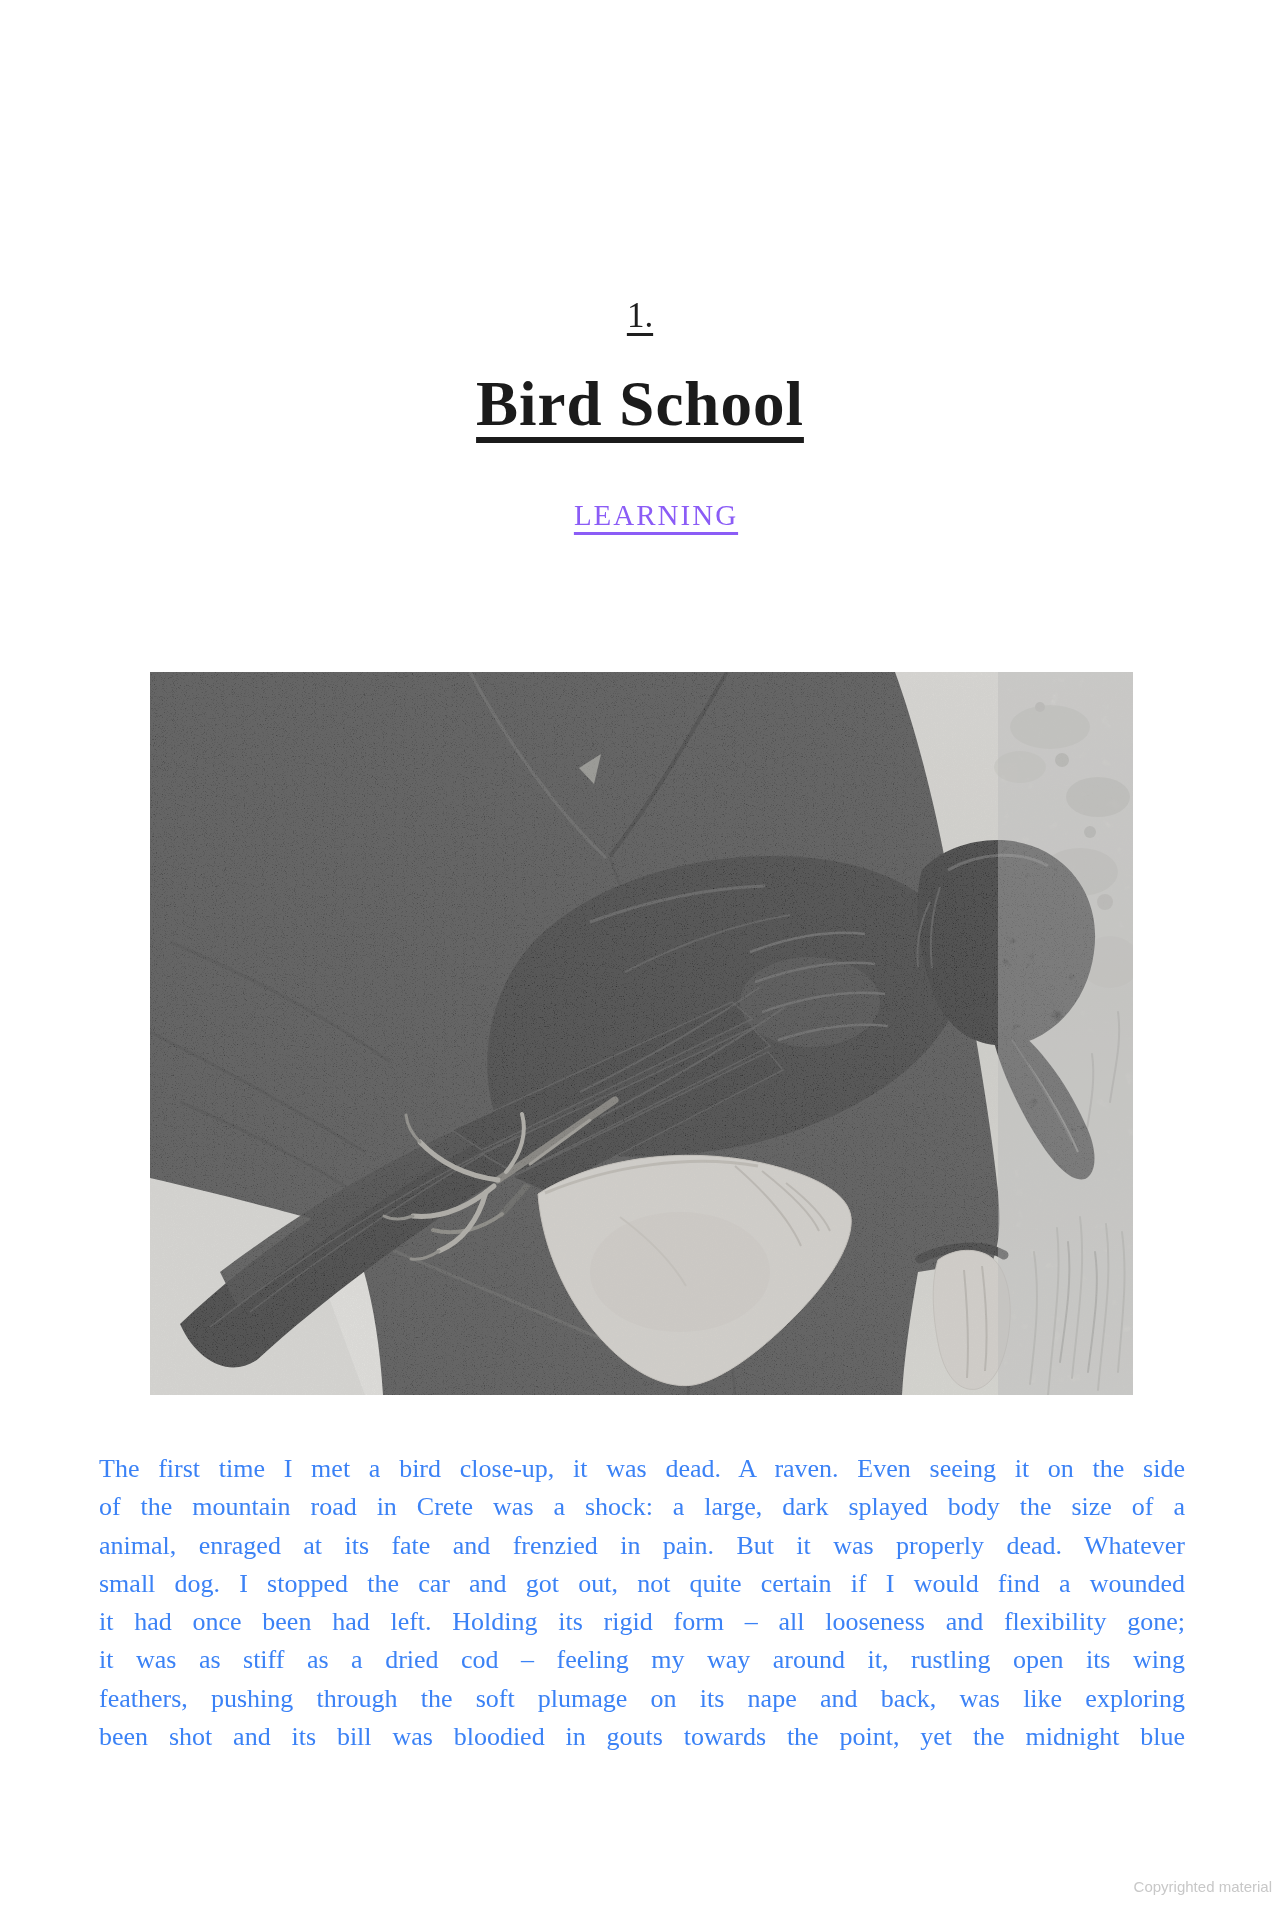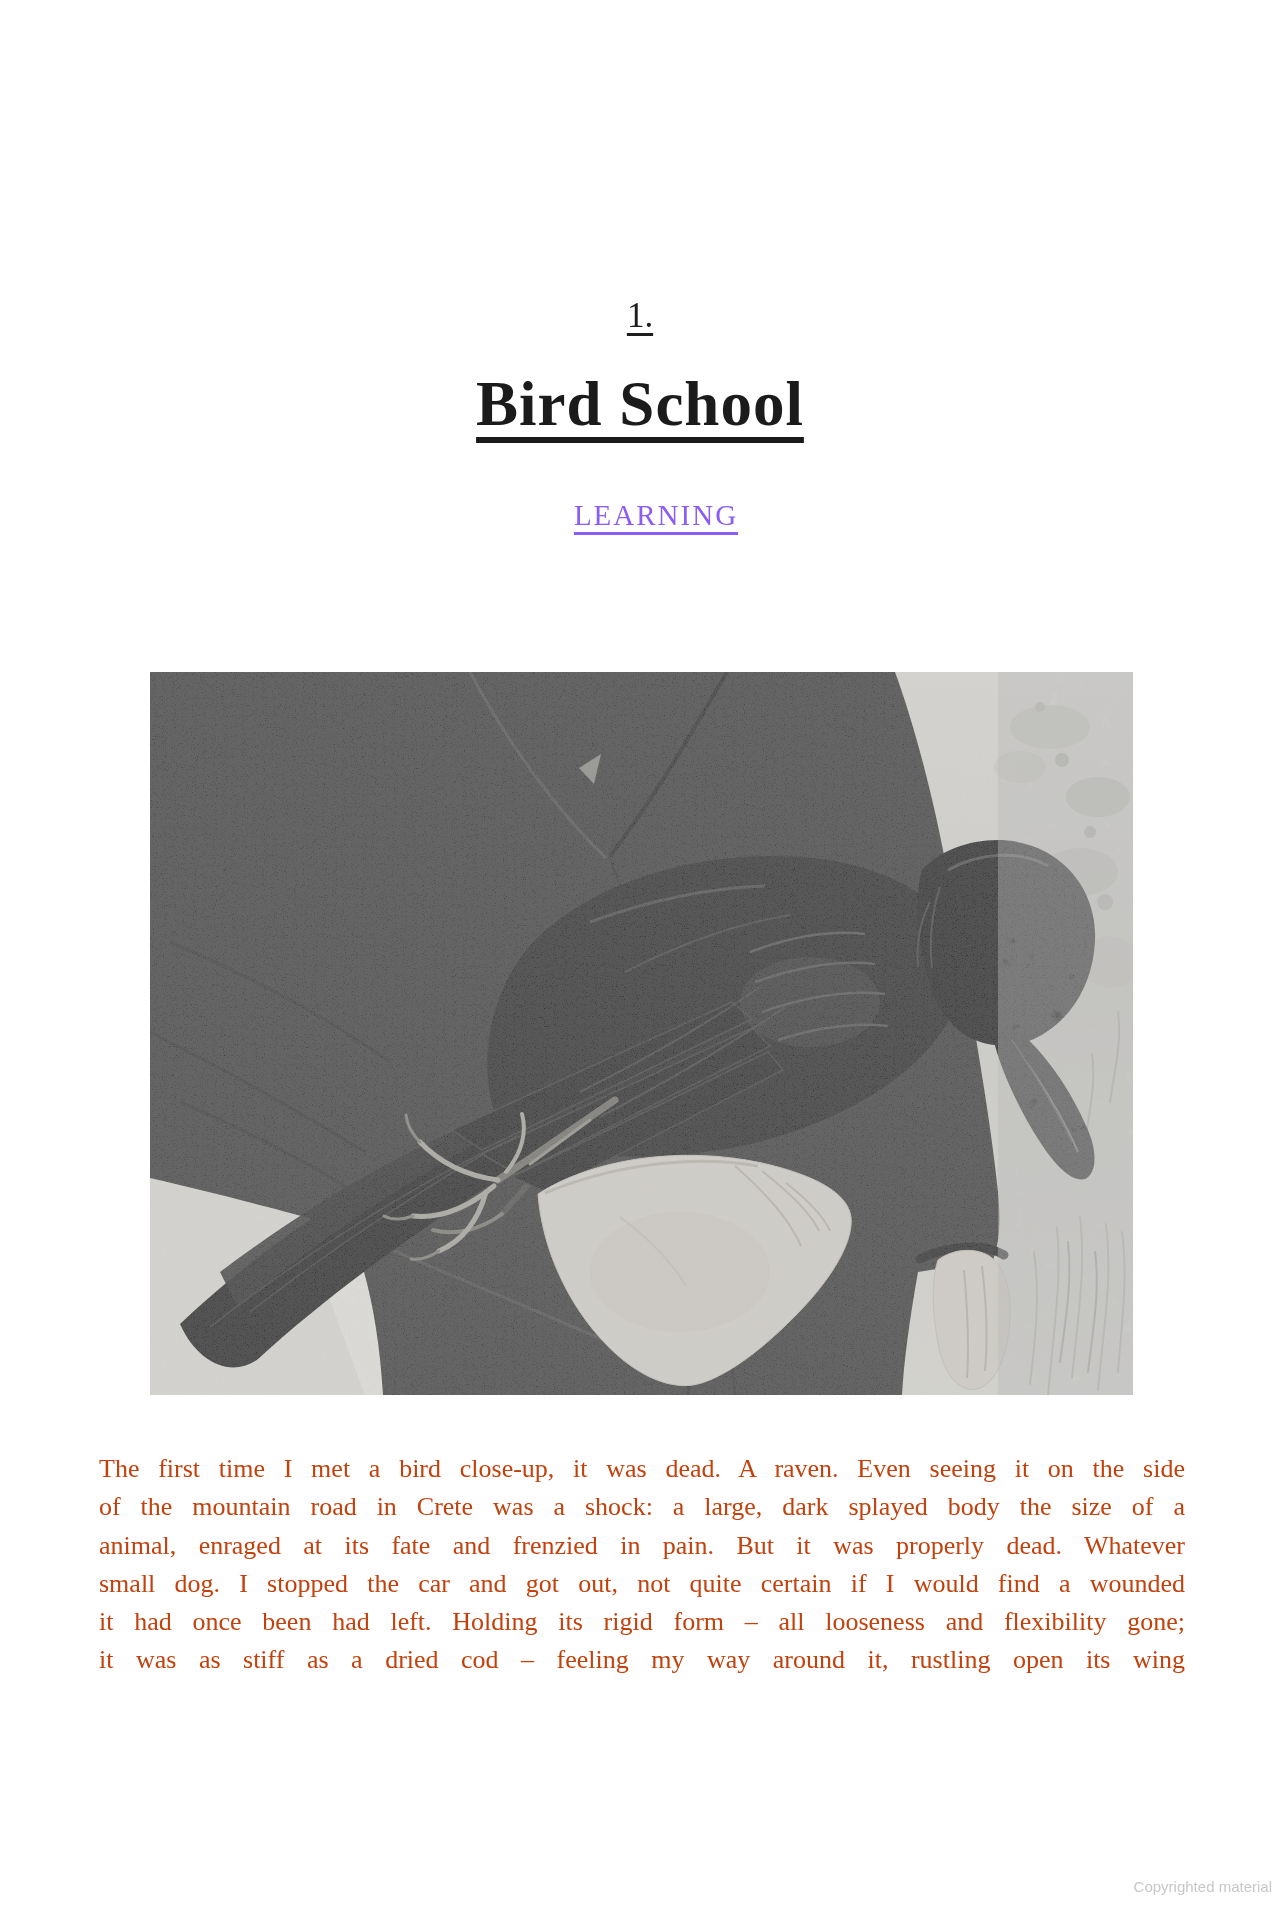--- a/index.html
+++ b/index.html
@@ -28,21 +28,21 @@
     text-decoration:underline;text-decoration-thickness:3px;text-underline-offset:7px;
   }
 
   .photo-wrap{
     position:absolute;left:150px;top:672px;width:983px;height:723px;
     background:#e8e7e2;overflow:hidden;
   }
 
   .body-text{
     position:absolute;left:99px;top:1450px;width:1086px;
-    font-size:26px;line-height:38.3px;color:#c2410c;
+    font-size:26px;line-height:38.3px;color:#3b82f6;
   }
   .body-text .line{
     text-align:justify;text-align-last:justify;white-space:normal;
   }
 
   .watermark{
     position:absolute;top:1878px;right:8px;
     font-family:"Liberation Sans",sans-serif;font-size:15px;color:#c8c8c8;margin-left:18px;
   }
 </style>
@@ -220,17 +220,19 @@
     </svg>
   </div>
 
   <div class="body-text">
     <div class="line">The first time I met a bird close-up, it was dead. A raven. Even seeing it on the side</div>
     <div class="line">of the mountain road in Crete was a shock: a large, dark splayed body the size of a</div>
     <div class="line">animal, enraged at its fate and frenzied in pain. But it was properly dead. Whatever</div>
     <div class="line">small dog. I stopped the car and got out, not quite certain if I would find a wounded</div>
     <div class="line">it had once been had left. Holding its rigid form – all looseness and flexibility gone;</div>
     <div class="line">it was as stiff as a dried cod – feeling my way around it, rustling open its wing</div>
+    <div class="line">feathers, pushing through the soft plumage on its nape and back, was like exploring</div>
+    <div class="line">been shot and its bill was bloodied in gouts towards the point, yet the midnight blue</div>
   </div>
 
   <div class="watermark">Copyrighted material</div>
 
 </div>
 
 </body></html>

